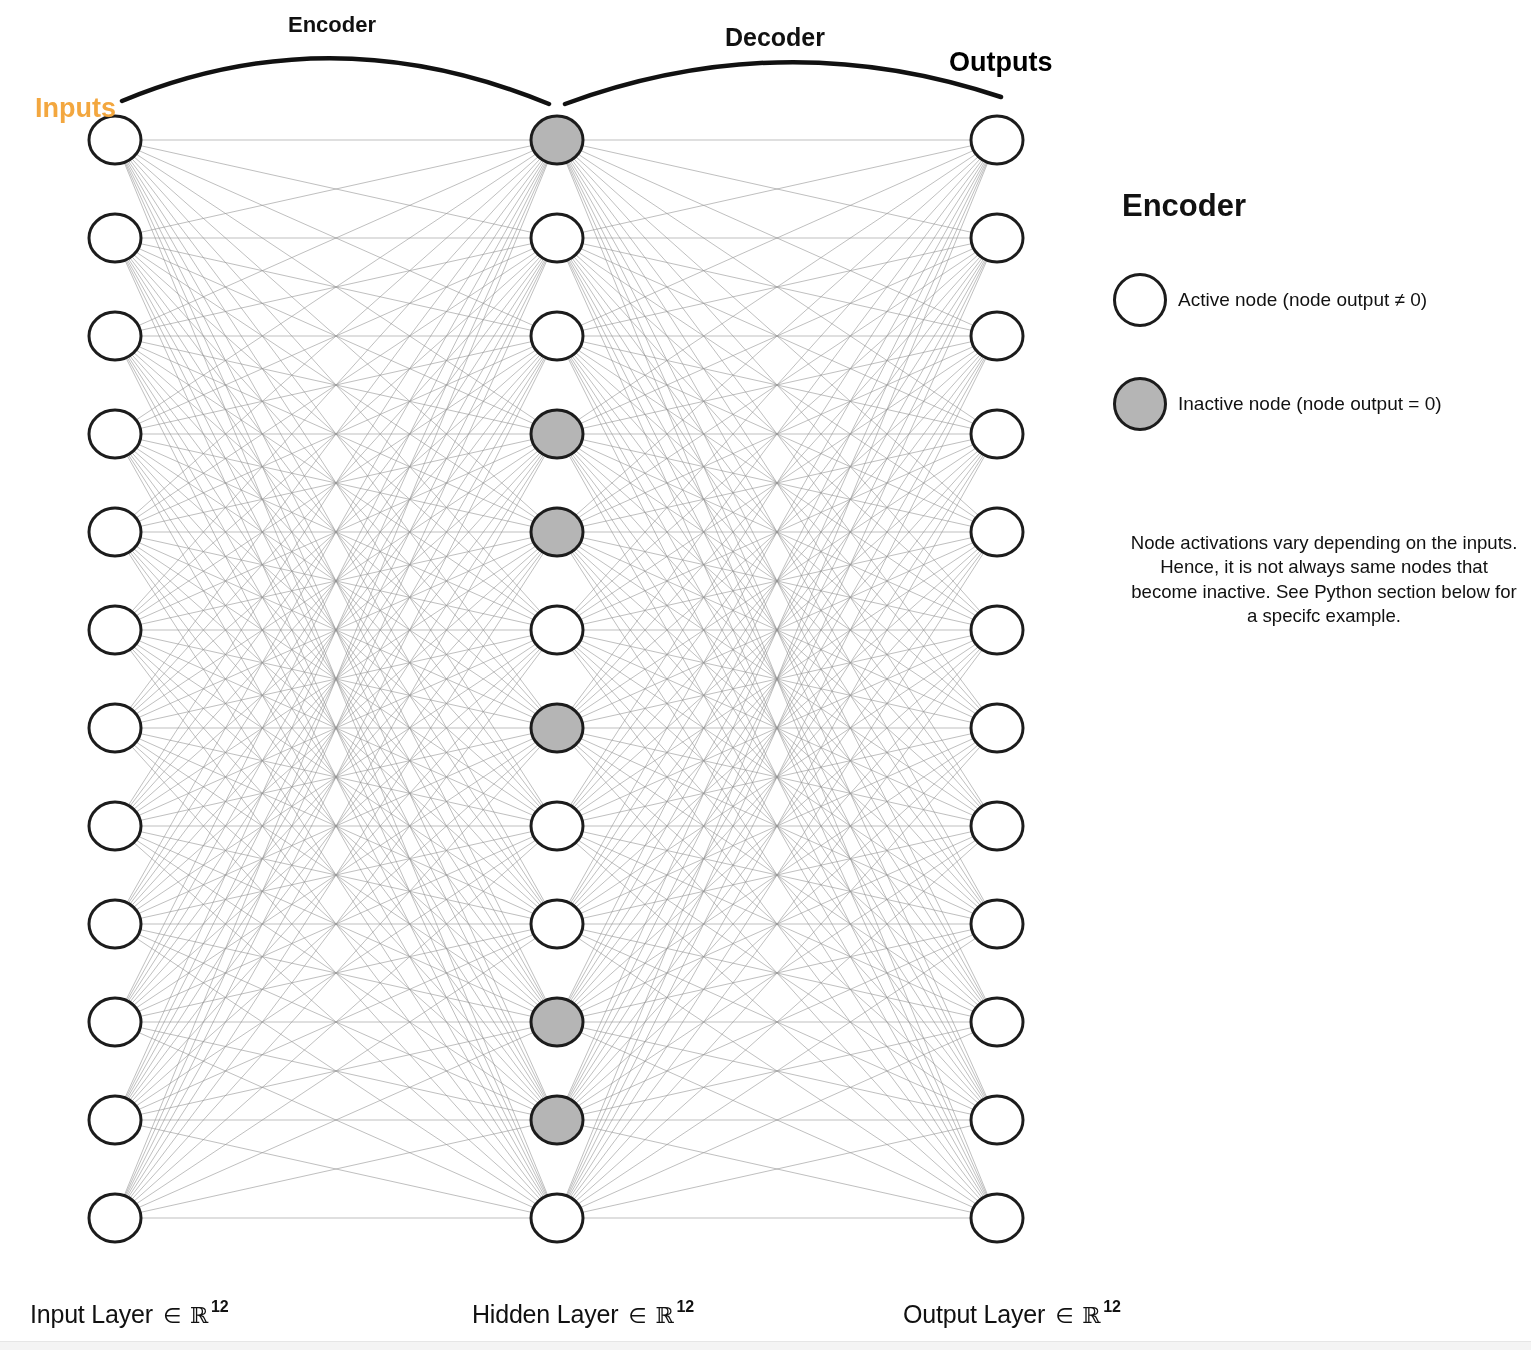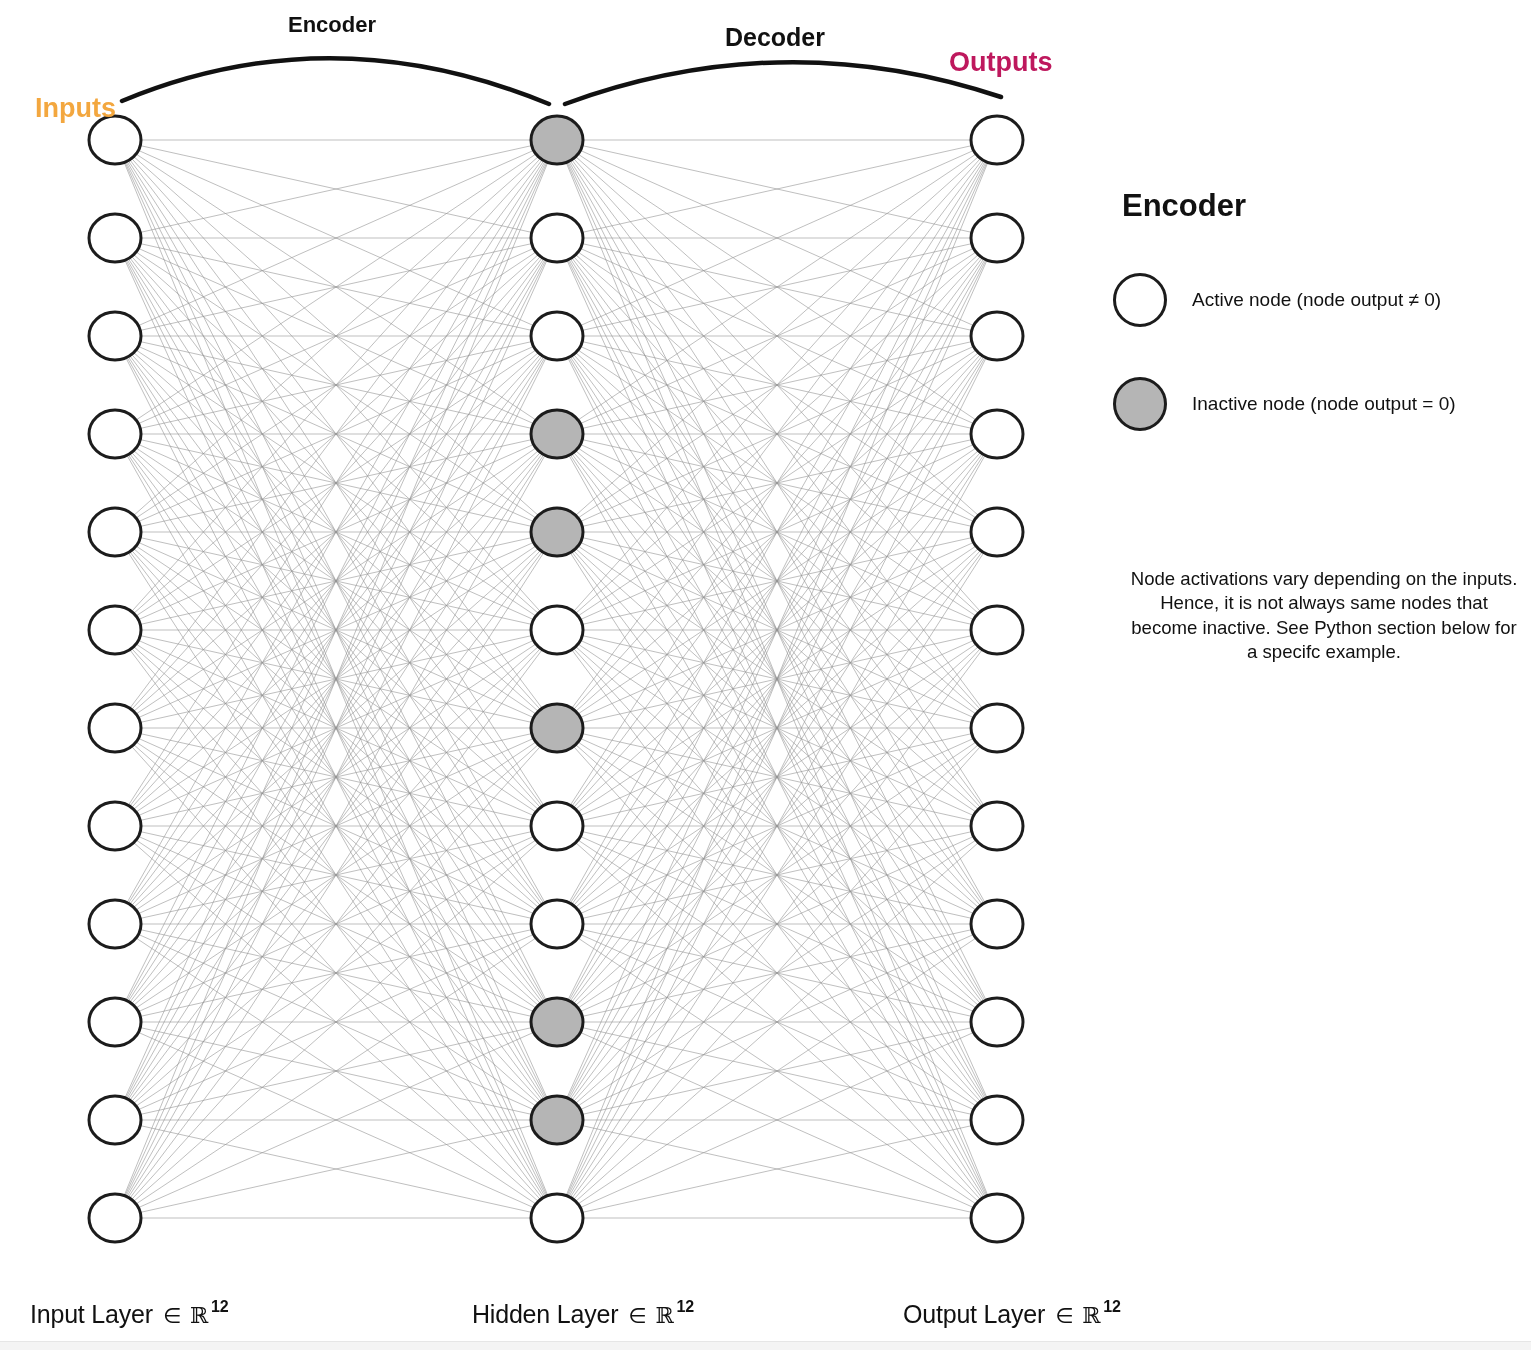--- a/index.html
+++ b/index.html
@@ -11,28 +11,28 @@
   #stage{position:absolute;left:0;top:0;width:1531px;height:1350px;}
   #net-svg{position:absolute;left:0;top:0;}
   .brace{fill:none;stroke:#111;stroke-width:4.5;stroke-linecap:round;}
   .hdr{position:absolute;font-weight:700;white-space:nowrap;}
   .accent-text{font-size:27px;}
   #inputs-label{left:35px;top:47px;}
   #outputs-label{left:949px;top:47px;}
   #encoder-label{left:242px;top:12px;width:180px;text-align:center;font-size:22px;}
   #decoder-label{left:685px;top:23px;width:180px;text-align:center;font-size:25px;}
   .legend-title{position:absolute;left:1122px;top:188px;font-size:31px;font-weight:700;}
-  .legend-row{position:absolute;left:1113px;display:flex;align-items:center;gap:25px;}
+  .legend-row{position:absolute;left:1113px;display:flex;align-items:center;gap:11px;}
   .legend-row.row-0{top:273px;}
   .legend-row.row-1{top:377px;text-align:center;}
   .legend-swatch{width:54px;height:54px;border-radius:50%;border:3px solid #1c1c1c;box-sizing:border-box;flex:0 0 auto;}
   .legend-label{font-size:19px;white-space:nowrap;}
   .note{
     position:absolute;left:1128px;top:531px;width:392px;
-    font-size:18.6px;line-height:1.31;text-align:center;margin-top:36px;
+    font-size:18.6px;line-height:1.31;text-align:center;
   }
   .caption{position:absolute;top:1300px;font-size:25px;letter-spacing:-0.2px;white-space:nowrap;}
   #caption-input{left:30px;}
   #caption-hidden{left:472px;}
   #caption-output{left:903px;}
   .in-sym{margin:0 9px 0 10px;font-size:21px;}
   .set-sym{font-family:"DejaVu Serif","DejaVu Sans",serif;font-size:22px;}
   .dim{font-size:16px;font-weight:600;position:relative;top:-2px;left:3px;}
   .bottom-strip{
     position:absolute;left:0;top:1341px;width:1531px;height:9px;
@@ -373,21 +373,21 @@
         <ellipse cx="997" cy="924" rx="26" ry="24" fill="#ffffff" stroke="#1c1c1c" stroke-width="3"></ellipse>
         <ellipse cx="997" cy="1022" rx="26" ry="24" fill="#ffffff" stroke="#1c1c1c" stroke-width="3"></ellipse>
         <ellipse cx="997" cy="1120" rx="26" ry="24" fill="#ffffff" stroke="#1c1c1c" stroke-width="3"></ellipse>
         <ellipse cx="997" cy="1218" rx="26" ry="24" fill="#ffffff" stroke="#1c1c1c" stroke-width="3"></ellipse>
       </g>
   </svg>
 
   <div class="hdr accent-text" id="inputs-label" style="color: rgb(243, 167, 63); margin-top: 46px;">Inputs</div>
   <div class="hdr" id="encoder-label">Encoder</div>
   <div class="hdr" id="decoder-label">Decoder</div>
-  <div class="hdr accent-text" id="outputs-label" style="color: #be185d;">Outputs</div>
+  <div class="hdr accent-text" id="outputs-label" style="color: #000000;">Outputs</div>
 
   <div class="legend-title">Encoder</div>
 
   <div class="legend-row row-0">
     <span class="legend-swatch active" style="background: rgb(255, 255, 255);"></span>
     <span class="legend-label">Active node (node output ≠ 0)</span>
   </div>
 
   <div class="legend-row row-1">
     <span class="legend-swatch inactive" style="background: rgb(181, 181, 181);"></span>

